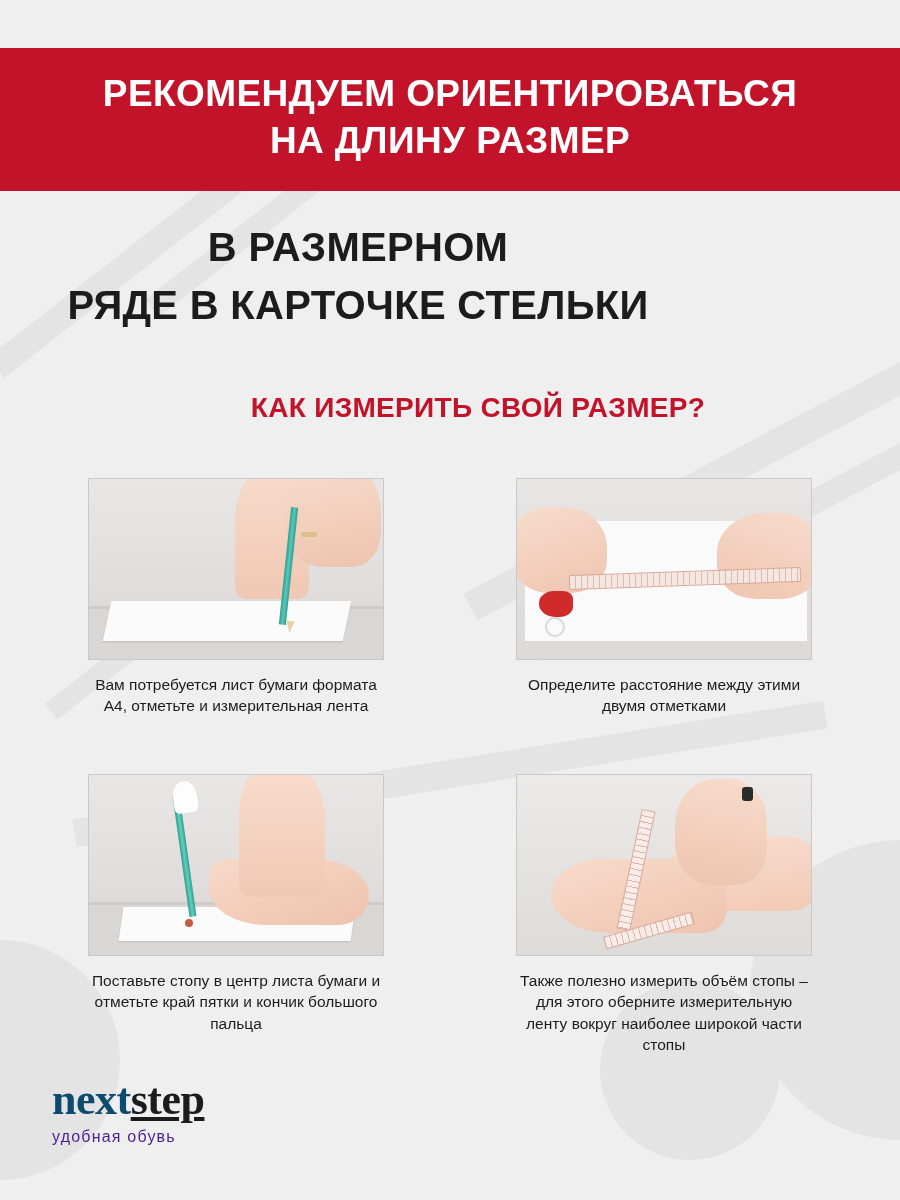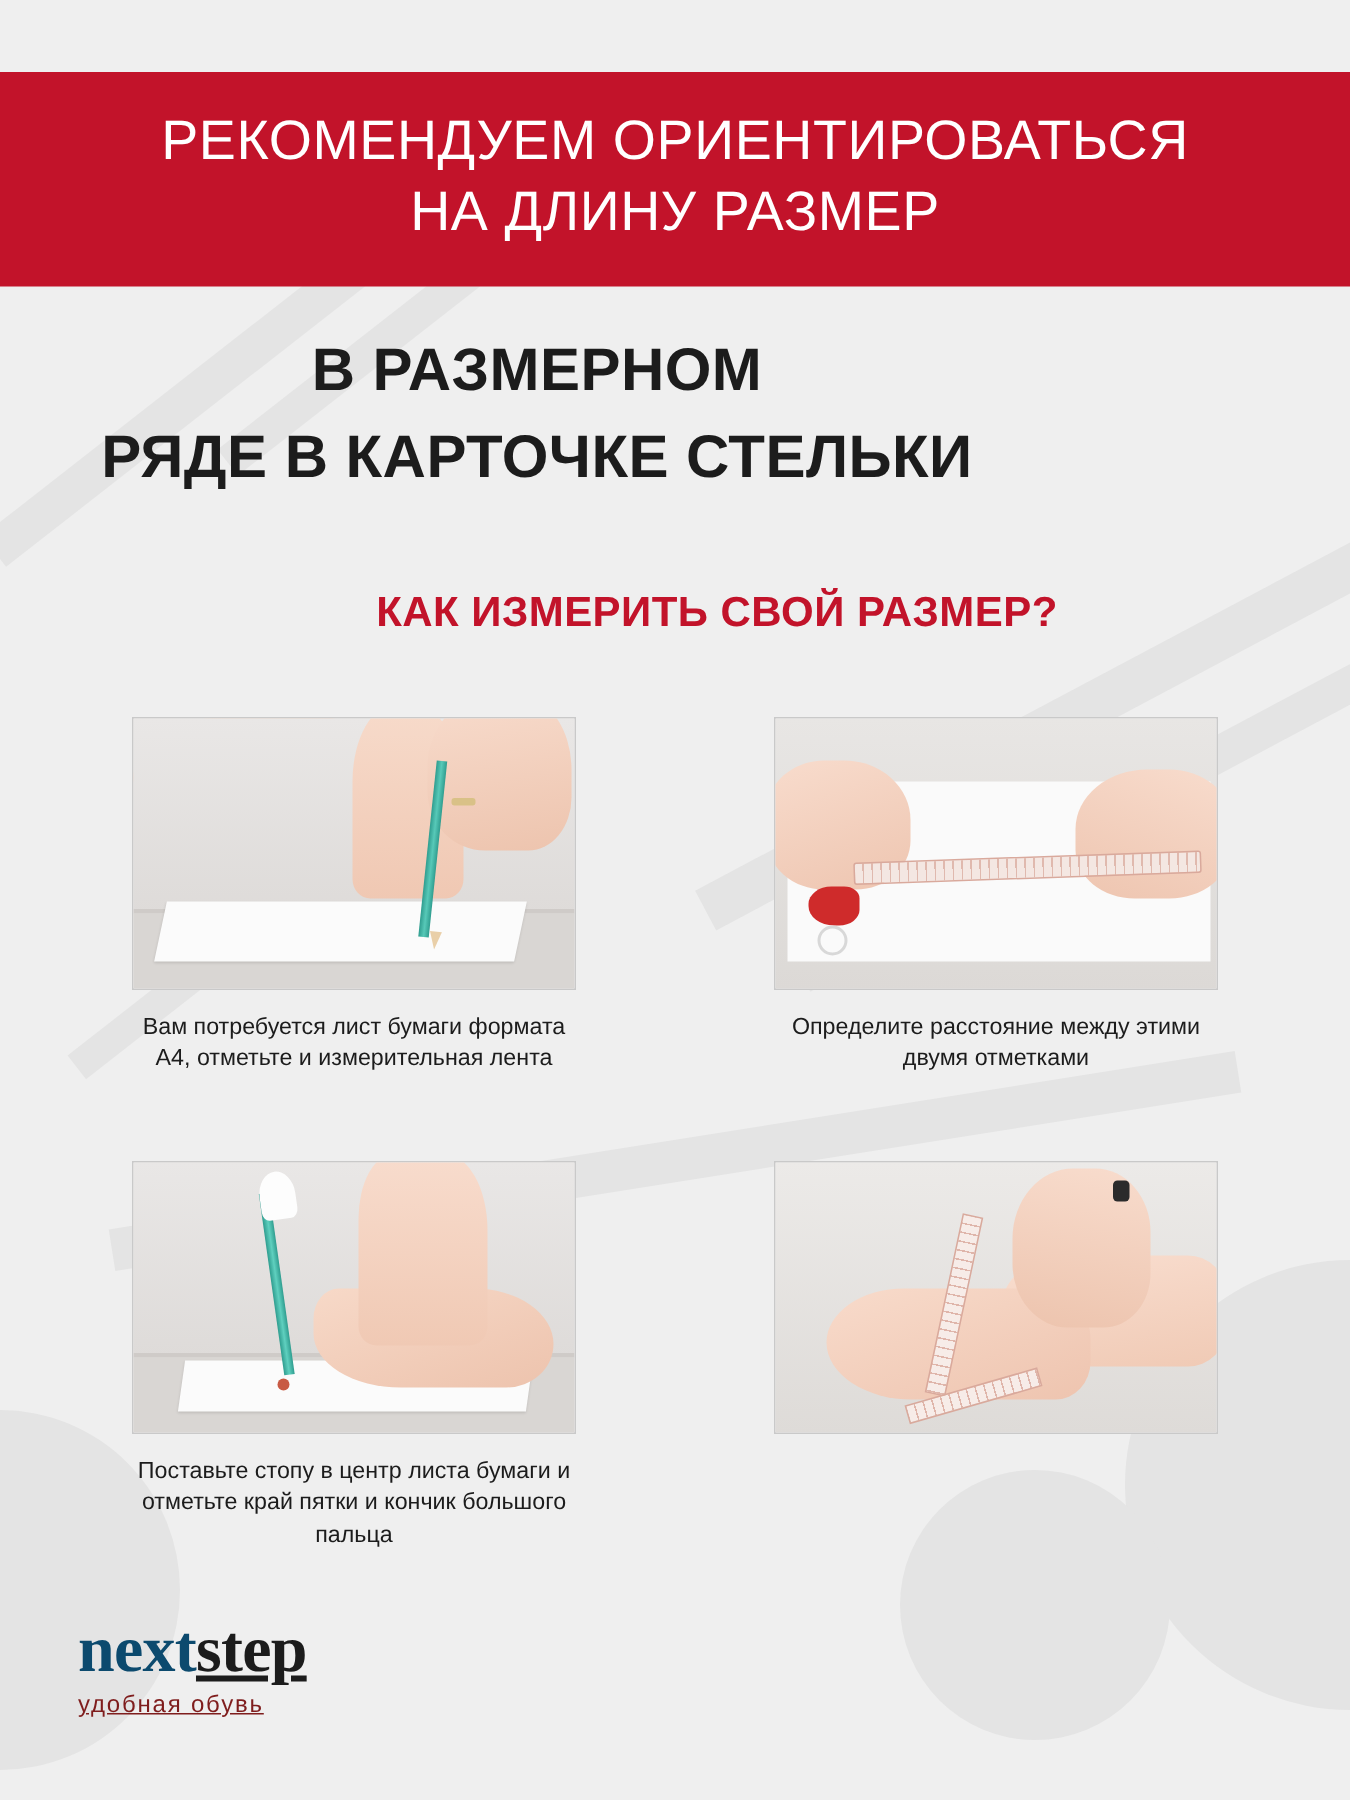--- a/index.html
+++ b/index.html
@@ -47,21 +47,21 @@
     top: 48px;
     width: 900px;
     background: #c2132a;
     padding: 22px 0 26px 0;
     box-sizing: border-box;
   }
   .banner-line {
     color: #ffffff;
     text-align: center;
     font-size: 37px;
-    font-weight: normal;
+    font-weight: bold;
     letter-spacing: 0.4px;
     line-height: 1.28;
   }
 
   .subtitle-wrap {
     position: absolute;
     left: 0;
     top: 218px;
     width: 716px;
     text-align: center;
@@ -238,23 +238,22 @@
     font-weight: bold;
     letter-spacing: -0.5px;
     line-height: 1;
     font-family: "Liberation Serif", serif;
   }
   .logo-next { color: #0c4a6e; }
   .logo-step { color: #1c1c1c; text-decoration: underline; }
   .logo-sub {
     margin-top: 6px;
     font-size: 16px;
-    color: #7f1d1d;
+    color: #4c1d95;
     letter-spacing: 1.2px;
-    text-decoration: underline;
   }
 </style>
 </head>
 <body>
 
 <div class="page">
 
   <div class="bg-shapes">
     <div class="sh sh1"></div>
     <div class="sh sh2"></div>
@@ -328,20 +327,21 @@
     <div class="cell">
       <div class="photo">
         <div class="p4-bg"></div>
         <div class="p4-leg"></div>
         <div class="p4-foot"></div>
         <div class="p4-tape"></div>
         <div class="p4-tape2"></div>
         <div class="p4-hand"></div>
         <div class="p4-nail"></div>
       </div>
+      <div class="caption">Также полезно измерить объём стопы – для этого оберните измерительную ленту вокруг наиболее широкой части стопы</div>
     </div>
 
   </div>
 
   <div class="logo">
     <div class="logo-row">
       <span class="logo-next">next</span><span class="logo-step">step</span>
     </div>
     <div class="logo-sub">удобная  обувь</div>
   </div>

